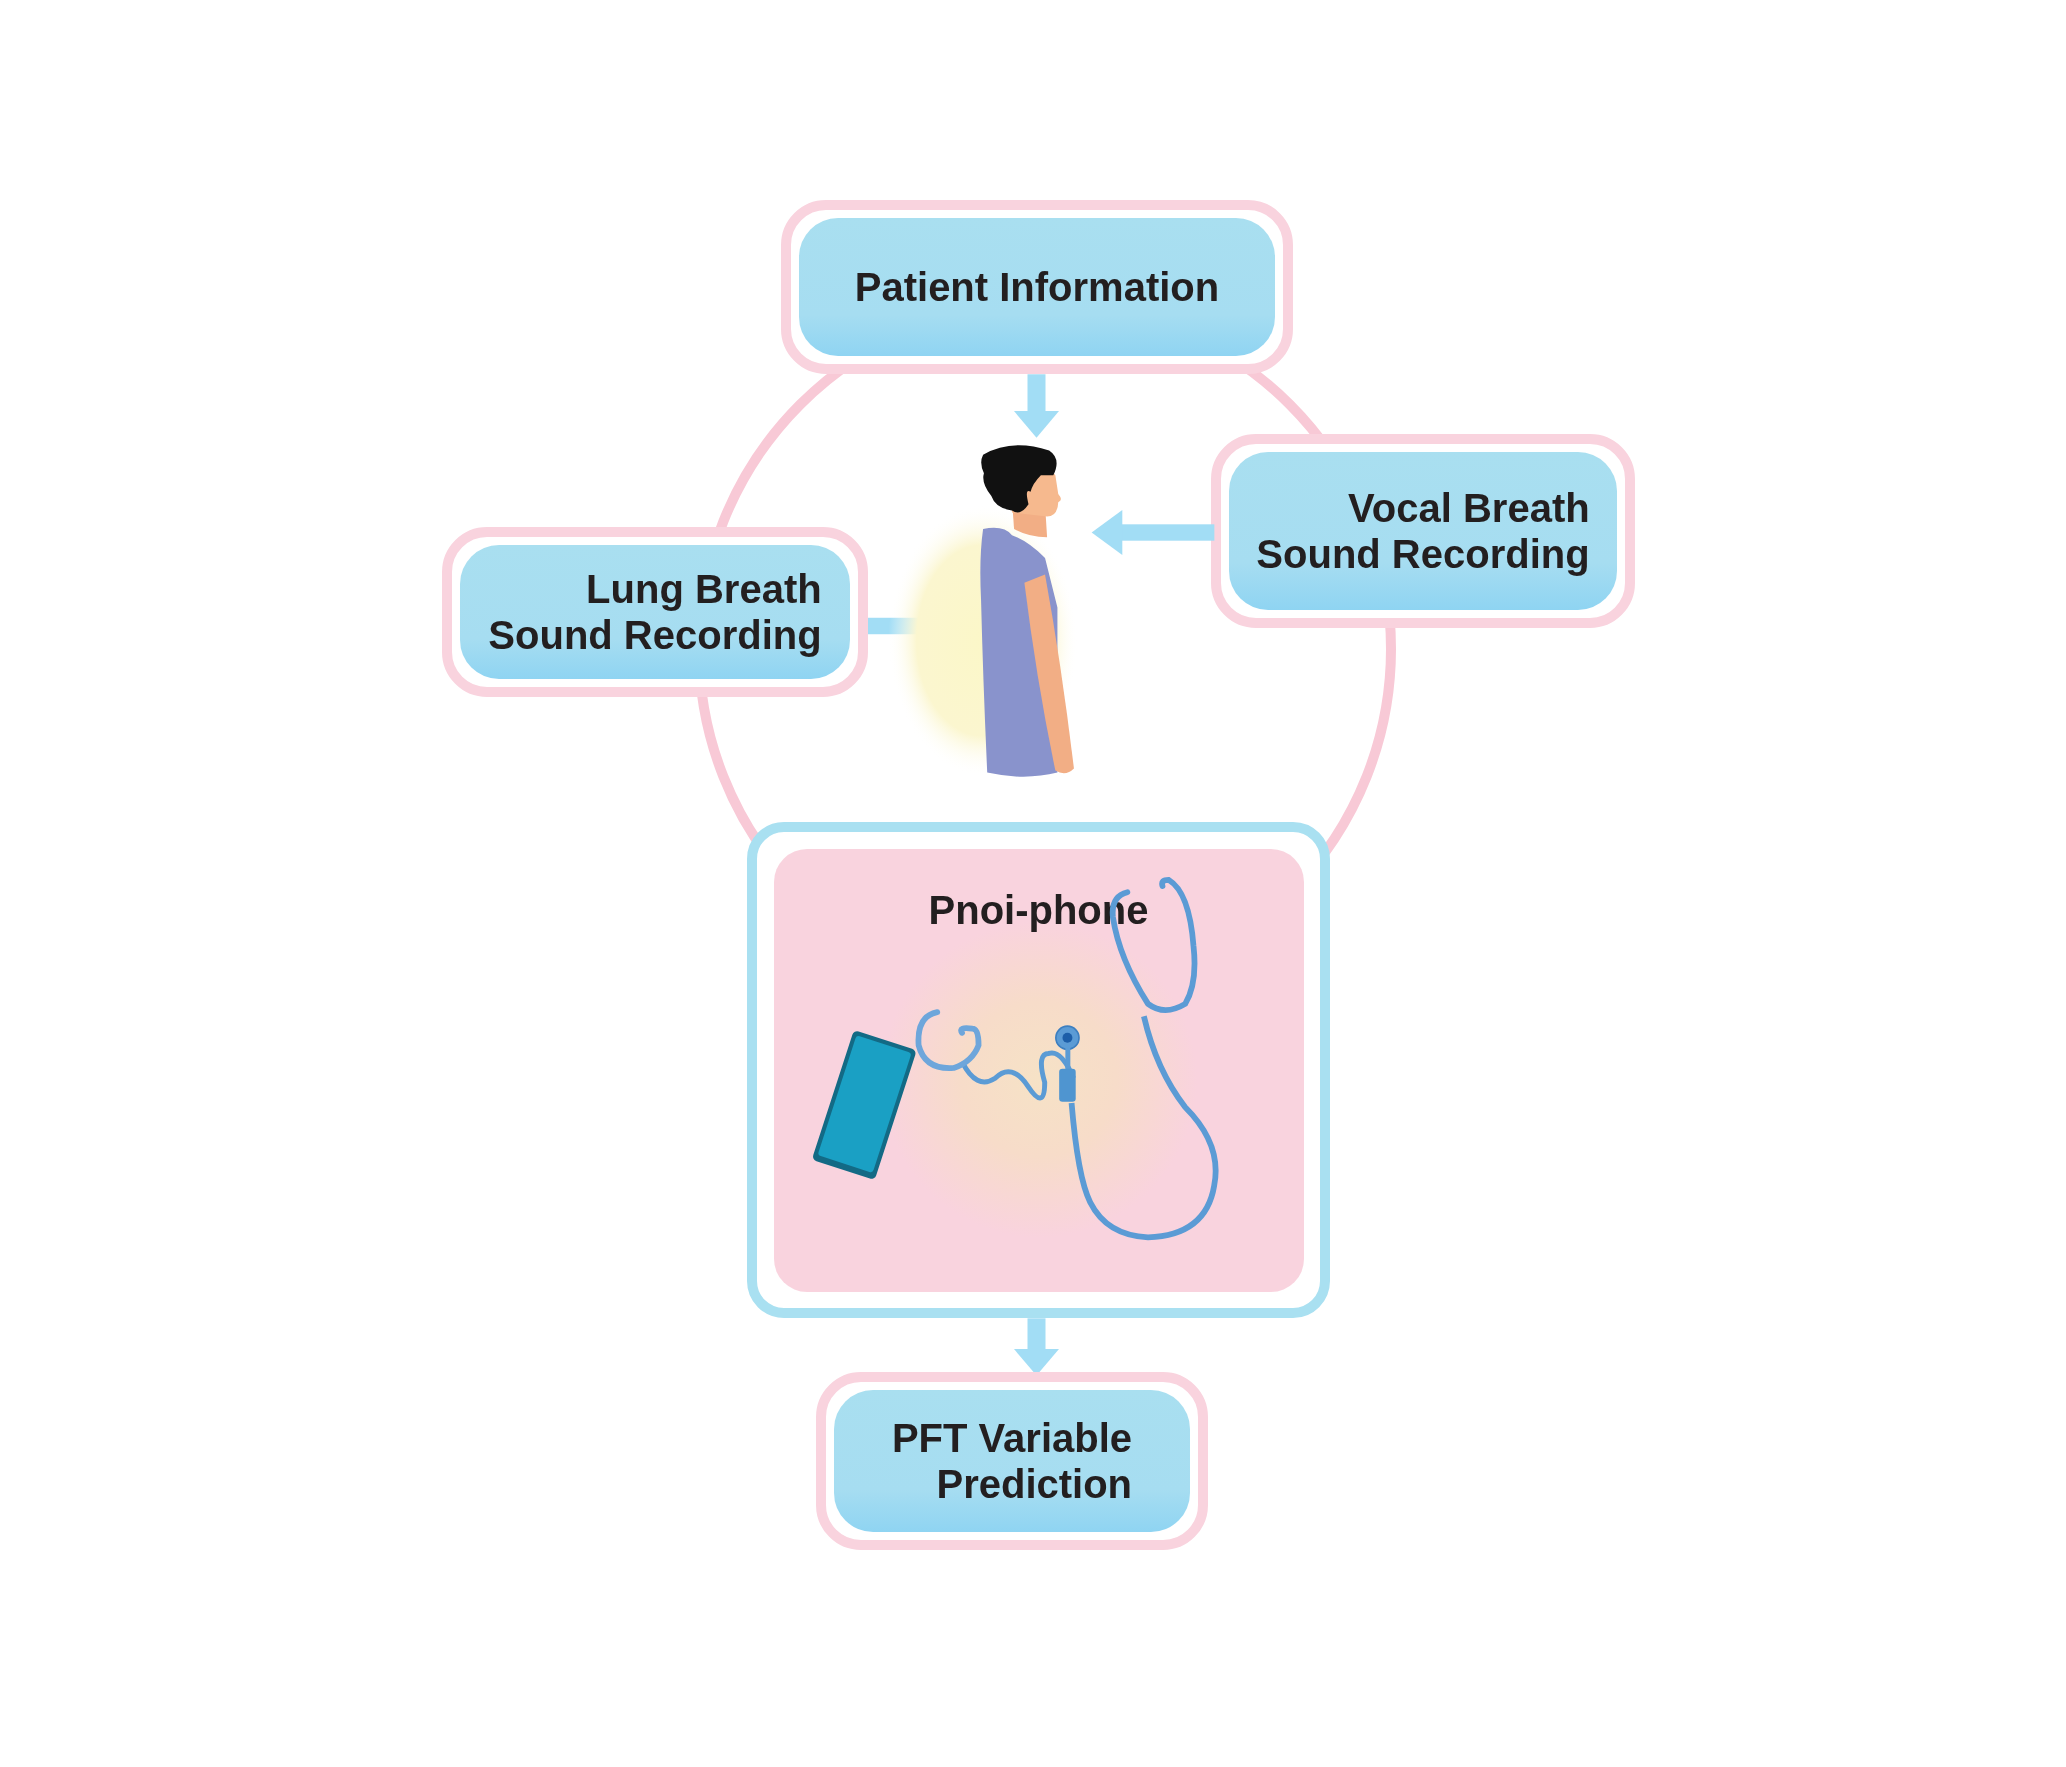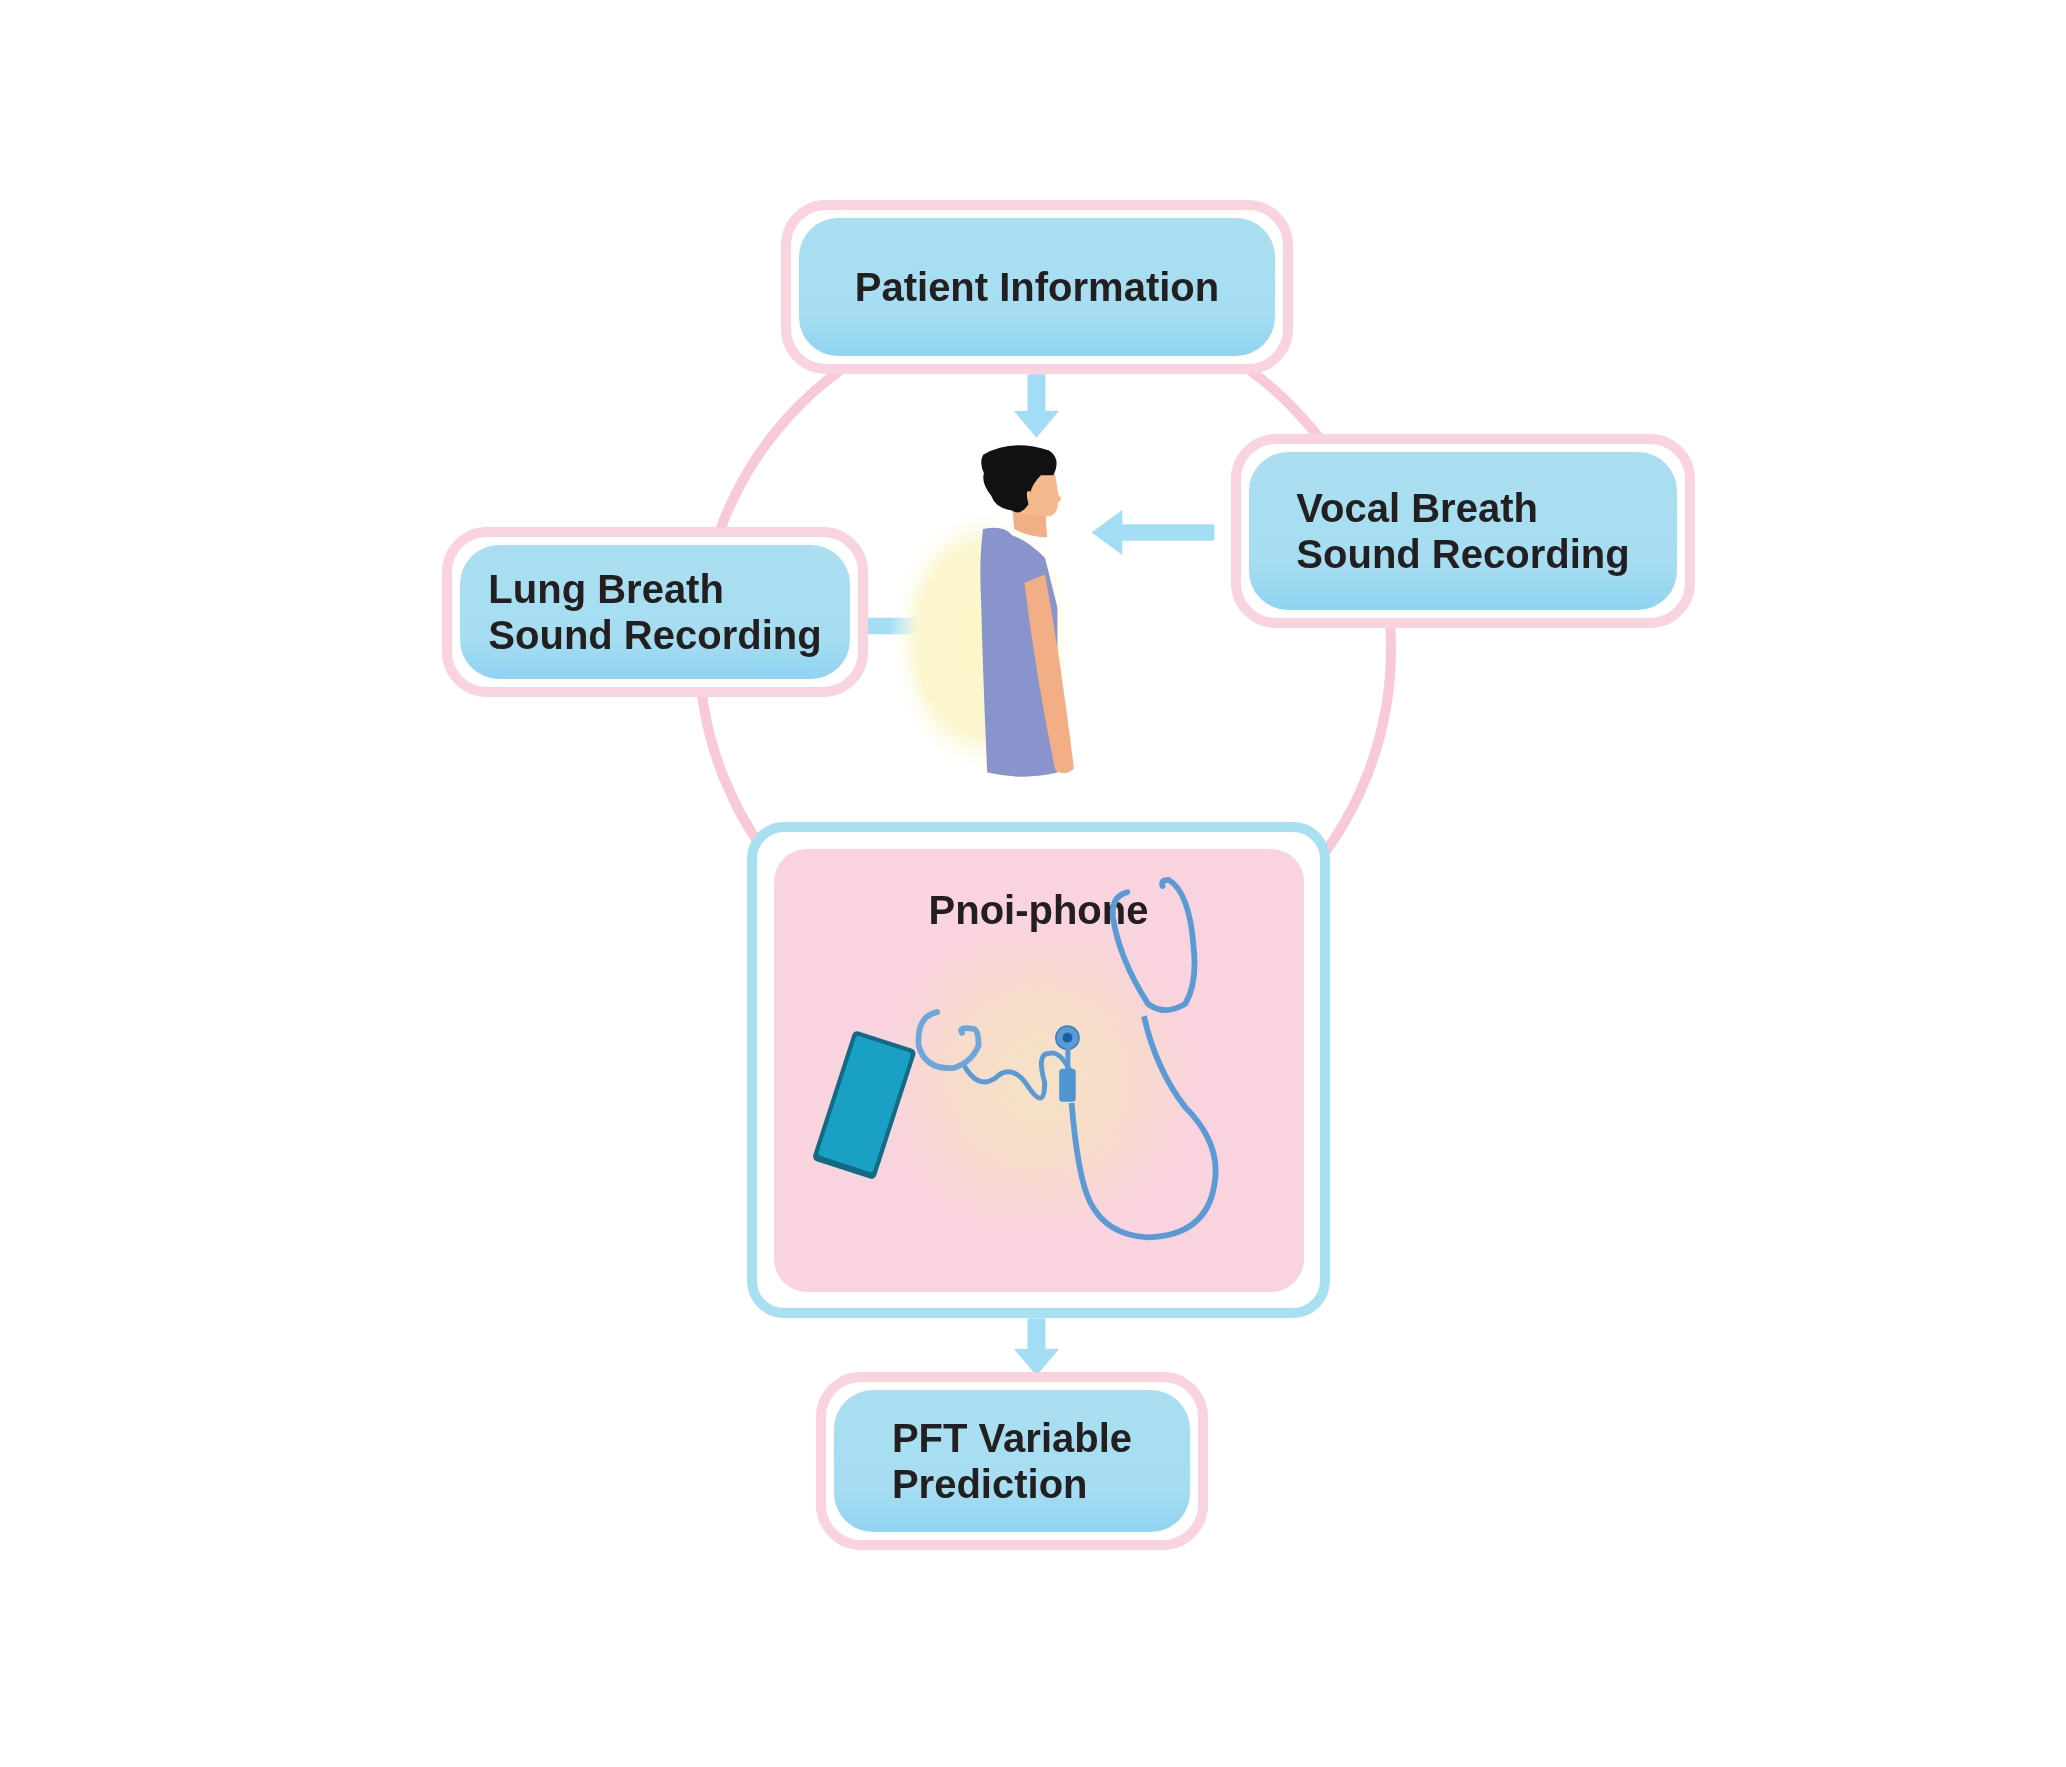--- a/index.html
+++ b/index.html
@@ -3,42 +3,42 @@
 <meta charset="utf-8">
 <style>
   html, body { margin: 0; padding: 0; background: #ffffff; }
   body { width: 2070px; height: 1767px; position: relative; overflow: hidden;
          font-family: "Liberation Sans", "DejaVu Sans", sans-serif; }
   .ring { position: absolute; left: 694px; top: 298px; width: 702px; height: 702px;
           border: 10.7px solid #f8c9d6; border-radius: 50%; box-sizing: border-box; }
   .outer { position: absolute; background: #ffffff; border: 10px solid #f9d3de; box-sizing: border-box; border-radius: 45px; }
   .inner { position: absolute; left: 8.3px; right: 8.3px; top: 8.3px; bottom: 8.3px; border-radius: 39px;
            background: linear-gradient(to bottom, #a9dff0 0%, #a6ddf1 70%, #8fd4f2 100%);
-           display: flex; align-items: center; justify-content: center; text-align: left; }
+           display: flex; align-items: center; justify-content: center; text-align: right; }
   .label { font-weight: 700; color: #231f20; font-size: 40px; line-height: 46px; white-space: pre-line; }
   .arrow { position: absolute; }
   .device-outer { position: absolute; left: 747px; top: 822px; width: 583px; height: 496px;
                   border: 10.7px solid #a9e0f1; border-radius: 37px; background: #ffffff; box-sizing: border-box; }
   .device-inner { position: absolute; left: 16.5px; top: 16.5px; right: 16.5px; bottom: 16.5px; border-radius: 33px;
                   background: radial-gradient(circle at 50% 52%, #f6e2c6 0%, #f7dcc9 22%, #f9d3de 45%, #f9d3de 100%); }
   .device-title { position: absolute; top: 39px; width: 100%; text-align: center; font-weight: 700; font-size: 40px; color: #231f20; }
   svg { position: absolute; overflow: visible; }
 </style>
 </head>
 <body>
 
 <div class="ring"></div>
 
 <div class="outer" style="left:781px; top:200px; width:512px; height:174px;">
   <div class="inner">
     <span class="label">Patient Information</span>
   </div>
 </div>
 
-<div class="outer" style="left:1211px; top:434px; width:464px; height:194px;margin-left:20px;">
+<div class="outer" style="left:1211px; top:434px; width:424px; height:194px;">
   <div class="inner">
     <span class="label">Vocal Breath
 Sound Recording</span>
   </div>
 </div>
 
 <div class="outer" style="left:442px; top:527px; width:426px; height:170px;">
   <div class="inner">
     <span class="label">Lung Breath
 Sound Recording</span>

